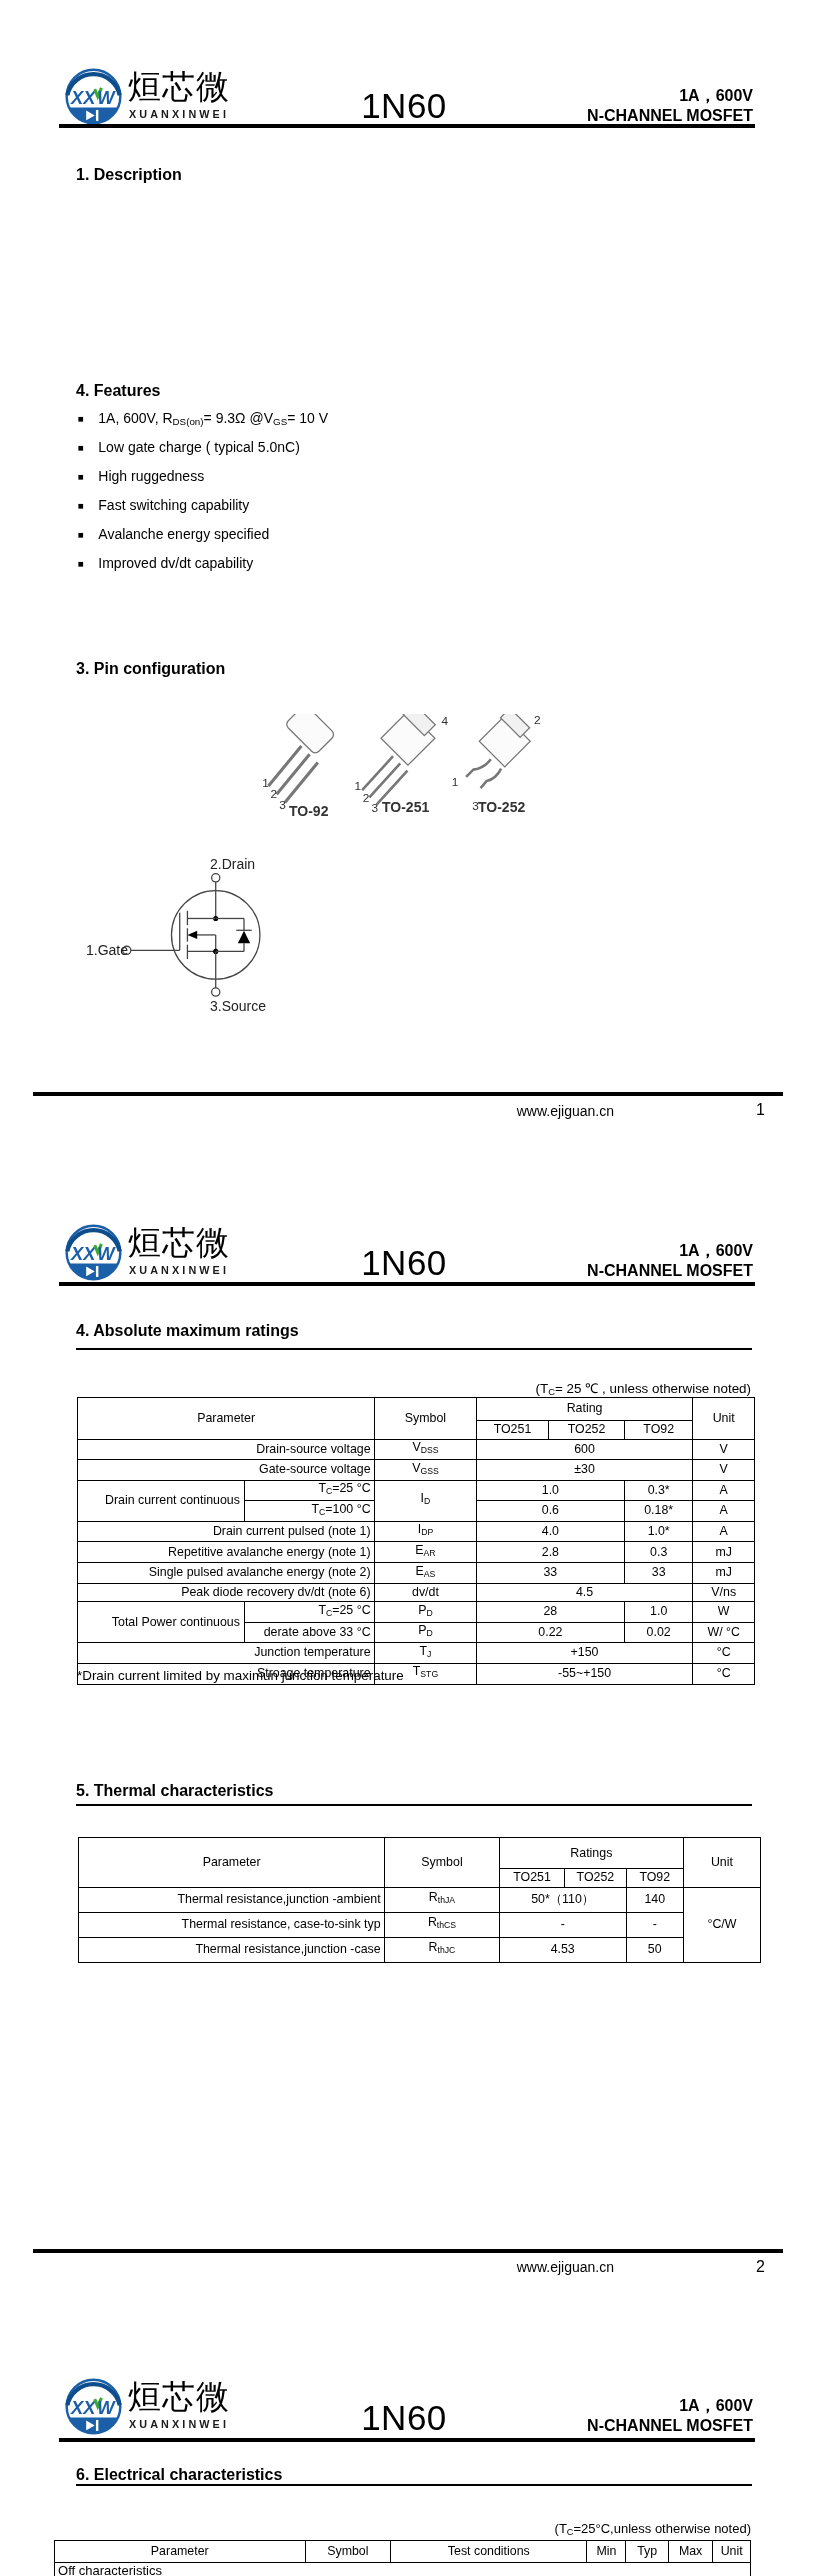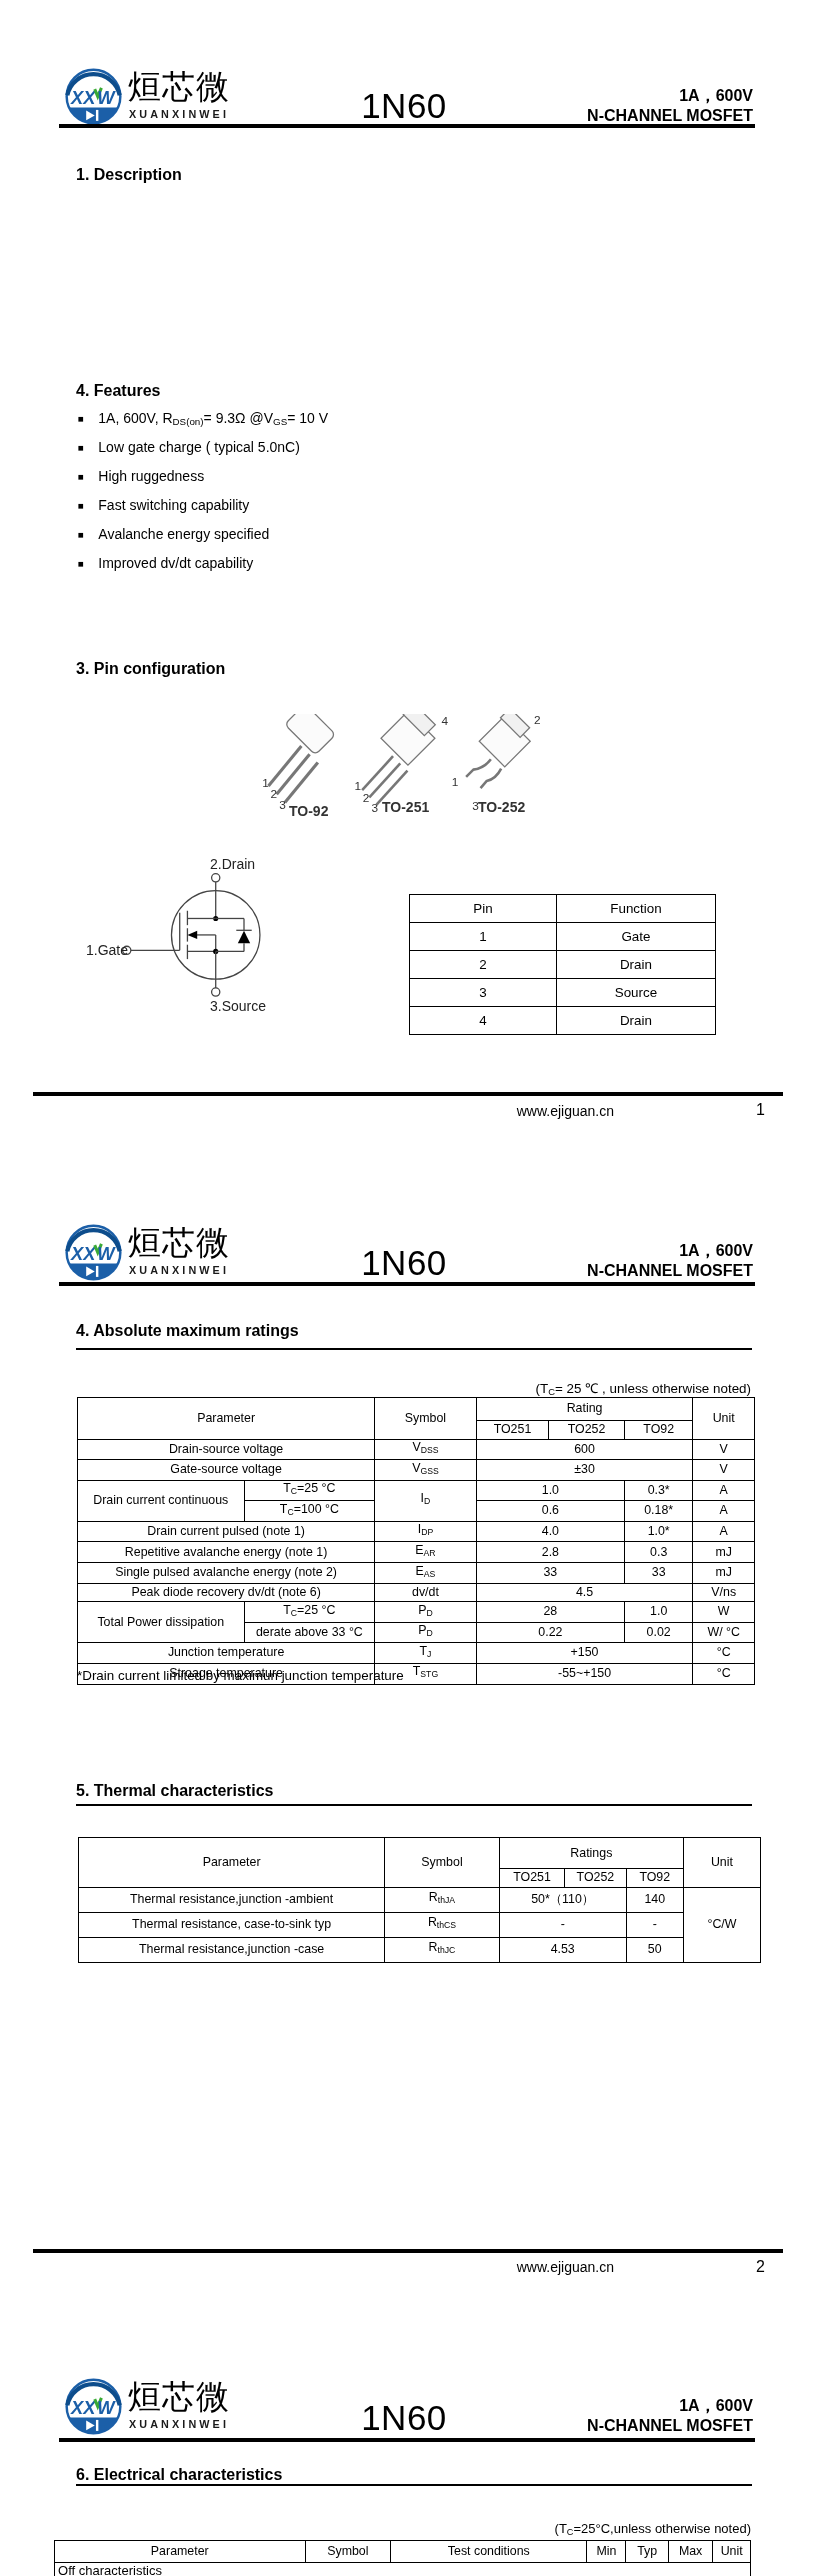--- a/index.html
+++ b/index.html
@@ -22,21 +22,21 @@
   .feat{display:flex;align-items:baseline;height:29px;font-size:14px}
   .feat .bullet{font-size:9.8px;margin-right:14.4px;position:relative;top:-1px}
   .pkg-label{position:absolute;font-size:14px;font-weight:bold;color:#333;white-space:nowrap}
   .sym-label{position:absolute;font-size:14px;color:#222;white-space:nowrap}
   .foot-www{position:absolute;width:412px;text-align:right;font-size:14px}
   .foot-pg{position:absolute;width:36px;text-align:right;font-size:16px}
   .footnote{position:absolute;font-size:13.4px;white-space:nowrap}
   
   table{border-collapse:collapse;table-layout:fixed;position:absolute;border:1.5px solid #000}
   td{border:1px solid #000;font-size:12.4px;line-height:15px;text-align:center;vertical-align:middle;padding:0.5px 3.6px;overflow:hidden}
-  .tl{text-align:center}
+  .tl{text-align:right}
   .pin-table td{font-size:13.4px;height:26px}
   .amr td{line-height:15.5px}
   .amr .rh44{height:23px}.amr .rh36{height:18.5px}
   .th-table .rh60{height:31px}.th-table .rh36{height:18.5px}.th-table .rh49{height:25px}
   .el td{font-size:12.4px;line-height:14.4px;padding:0.5px 3.1px}
   .el .sec{text-align:left;font-size:13px;height:16.5px}
   .el .rh42{height:21.6px}
   sub{font-size:70%;vertical-align:-2.1px}
 </style>
 </head>
@@ -165,48 +165,20 @@
       <line x1="300" y1="156" x2="330" y2="156"></line>
       <polygon points="303,181 327,181 315,157" fill="#000" stroke="none"></polygon>
       <line x1="315" y1="181" x2="315" y2="197"></line>
       <line x1="260" y1="197" x2="315" y2="197"></line>
     </svg>
   </div>
   <div class="sym-label" style="left:210px;top:856px">2.Drain</div>
   <div class="sym-label" style="left:86px;top:942px">1.Gate</div>
   <div class="sym-label" style="left:210px;top:998px">3.Source</div>
 
-  <table class="pin-table" style="left:409px;top:894px;width:307px">
-    <colgroup>
-        <col style="width:48%">
-        <col style="width:52%">
-      </colgroup>
-    <tbody>
-        <tr>
-      <td>Pin</td>
-      <td>Function</td>
-    </tr>
-    <tr>
-          <td>1</td>
-          <td>Gate</td>
-        </tr>
-    <tr>
-          <td>2</td>
-          <td>Drain</td>
-        </tr>
-    <tr>
-          <td>3</td>
-          <td>Source</td>
-        </tr>
-    <tr>
-          <td>4</td>
-          <td>Drain</td>
-        </tr>
-  </tbody>
-    </table>
 
   <div class="rule" style="left:33px;top:1092px;width:750px"></div>
   <div class="foot-www" style="left:202px;top:1103px">www.ejiguan.cn</div>
   <div class="foot-pg" style="left:729px;top:1101px">1</div>
 
   <div class="logo" style="left:63px;top:1225px">
     <div class="logo-icon">
       <svg width="61" height="61" viewBox="0 0 100 100">
         <circle cx="50" cy="50" r="44" fill="#fff" stroke="#1b5fa8" stroke-width="4"></circle>
         <path d="M7,48 A44,44 0 0 1 93,48" fill="none" stroke="#0d4d8c" stroke-width="7"></path>
@@ -302,21 +274,21 @@
       <td>33</td>
       <td>mJ</td>
     </tr>
     <tr class="rh36">
       <td colspan="2" class="tl">Peak diode recovery dv/dt (note 6)</td>
       <td>dv/dt</td>
       <td colspan="3">4.5</td>
       <td>V/ns</td>
     </tr>
     <tr class="rh36">
-      <td rowspan="2" class="tl">Total Power dissipation</td>
+      <td rowspan="2" class="tl">Total Power continuous</td>
       <td class="tl">T<sub>C</sub>=25 °C</td>
       <td>P<sub>D</sub></td>
       <td colspan="2">28</td>
       <td>1.0</td>
       <td>W</td>
     </tr>
     <tr class="rh36">
       <td class="tl">derate above 33 °C</td>
       <td>P<sub>D</sub></td>
       <td colspan="2">0.22</td>

